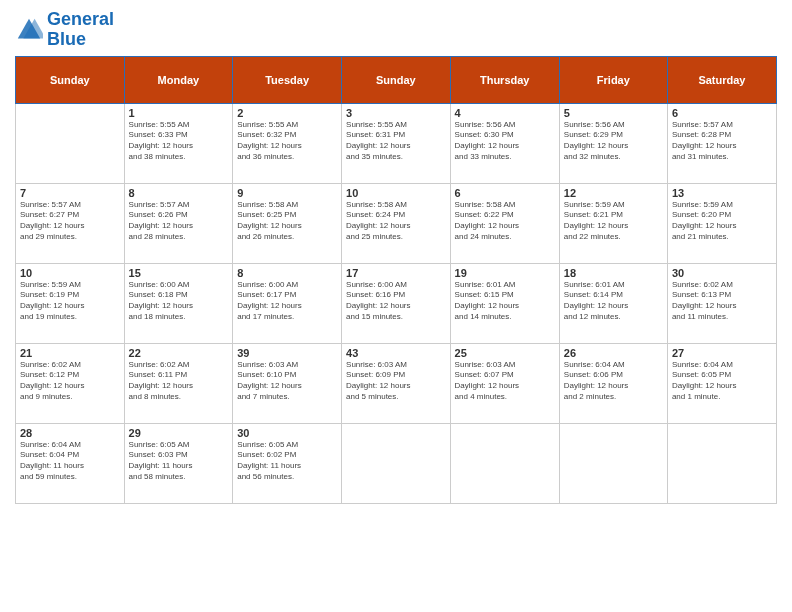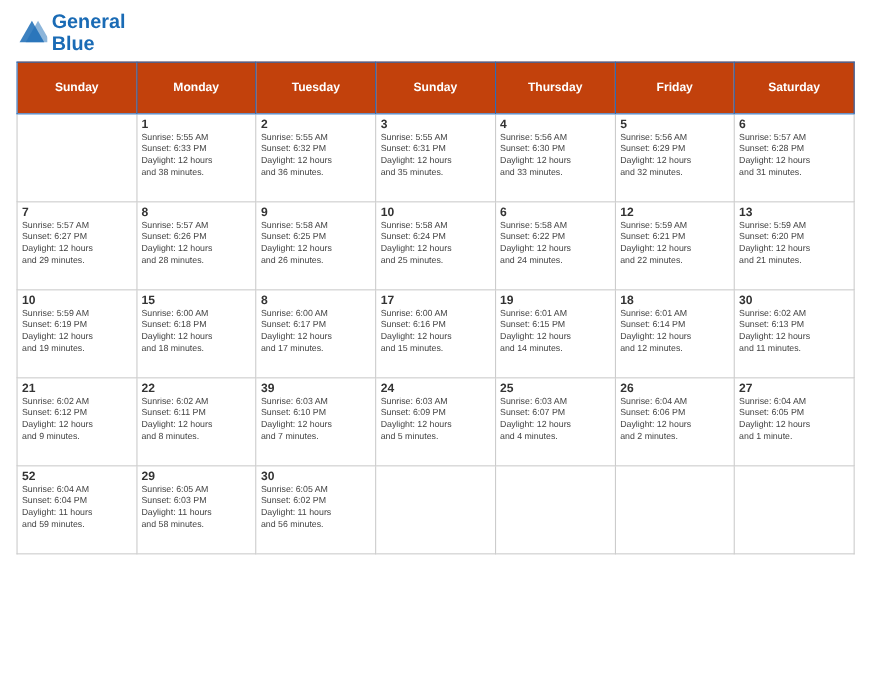--- a/index.html
+++ b/index.html
@@ -289,21 +289,21 @@
 and 8 minutes.</div>
           </td>
           <td>
             <span class="day-num">39</span>
             <div class="day-info" style="white-space: pre-line;">Sunrise: 6:03 AM
 Sunset: 6:10 PM
 Daylight: 12 hours
 and 7 minutes.</div>
           </td>
           <td>
-            <span class="day-num">24</span>
+            <span class="day-num">43</span>
             <div class="day-info" style="white-space: pre-line;">Sunrise: 6:03 AM
 Sunset: 6:09 PM
 Daylight: 12 hours
 and 5 minutes.</div>
           </td>
           <td>
             <span class="day-num">25</span>
             <div class="day-info" style="white-space: pre-line;">Sunrise: 6:03 AM
 Sunset: 6:07 PM
 Daylight: 12 hours
@@ -319,21 +319,21 @@
           <td>
             <span class="day-num">27</span>
             <div class="day-info" style="white-space: pre-line;">Sunrise: 6:04 AM
 Sunset: 6:05 PM
 Daylight: 12 hours
 and 1 minute.</div>
           </td>
         </tr>
         <tr class="last-row">
           <td>
-            <span class="day-num">52</span>
+            <span class="day-num">28</span>
             <div class="day-info" style="white-space: pre-line;">Sunrise: 6:04 AM
 Sunset: 6:04 PM
 Daylight: 11 hours
 and 59 minutes.</div>
           </td>
           <td>
             <span class="day-num">29</span>
             <div class="day-info" style="white-space: pre-line;">Sunrise: 6:05 AM
 Sunset: 6:03 PM
 Daylight: 11 hours

